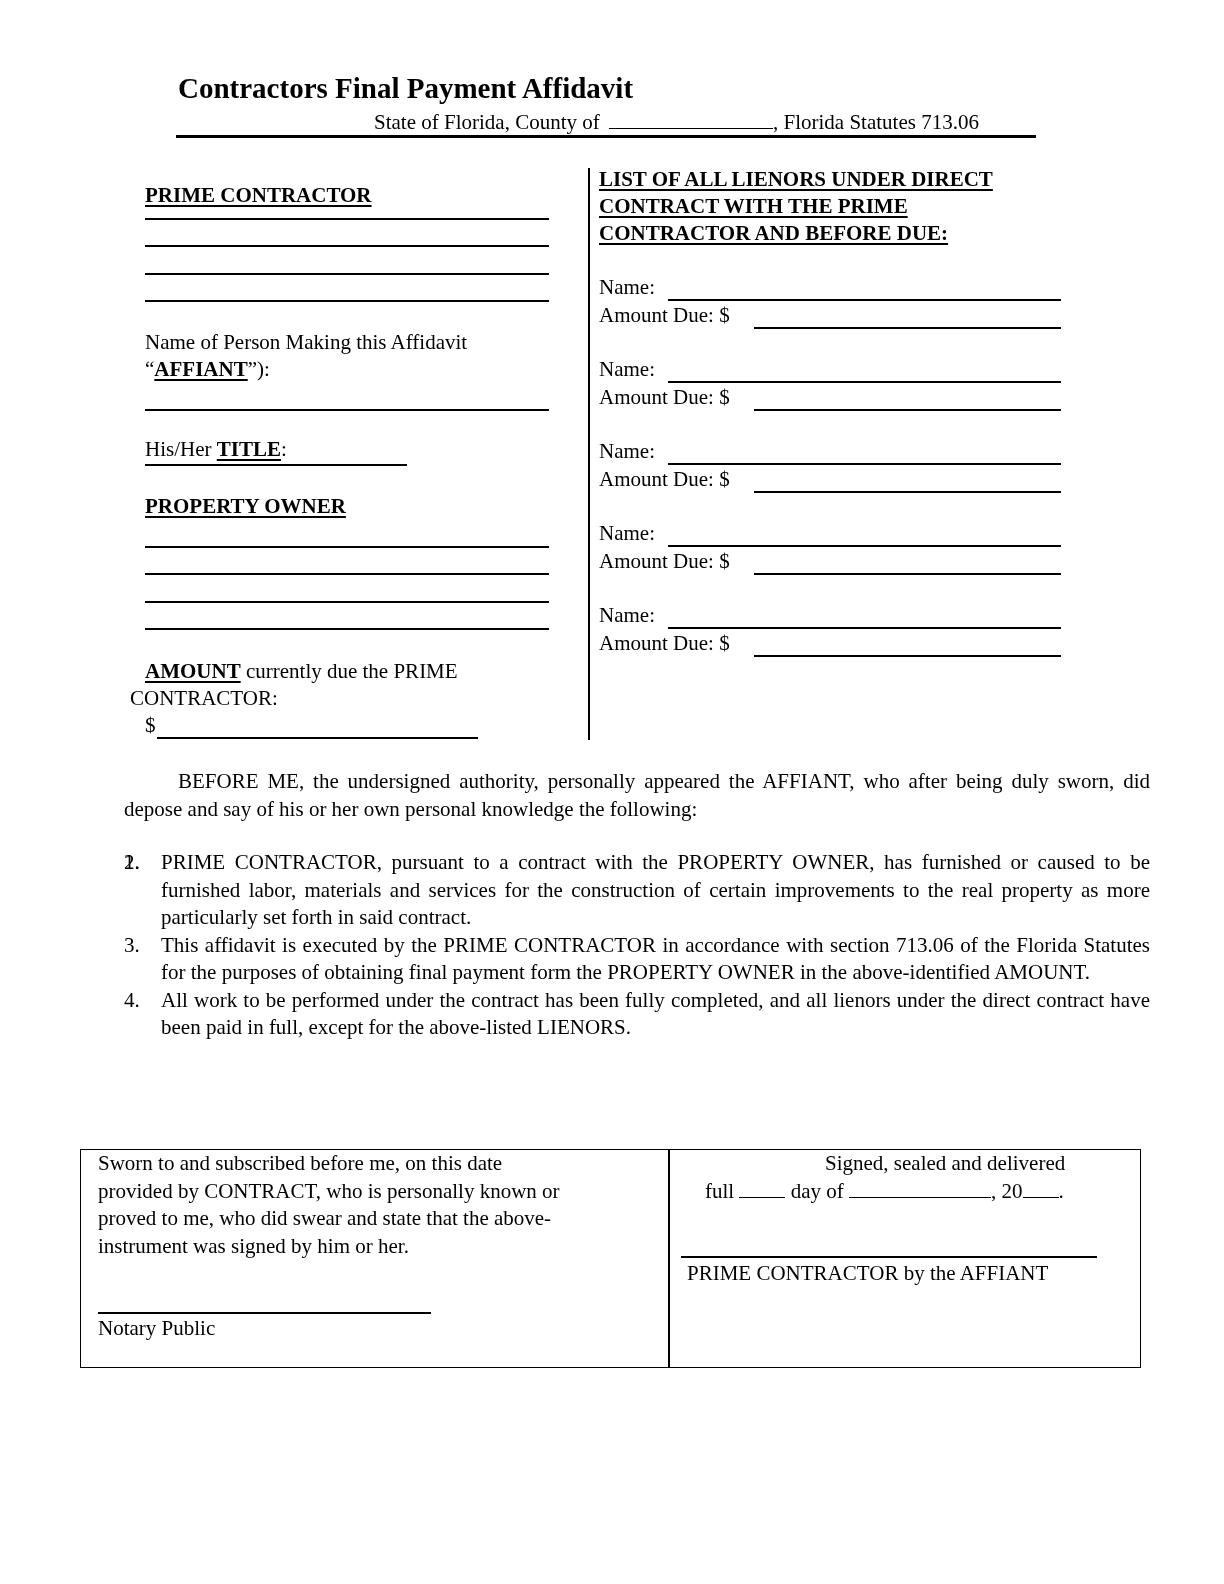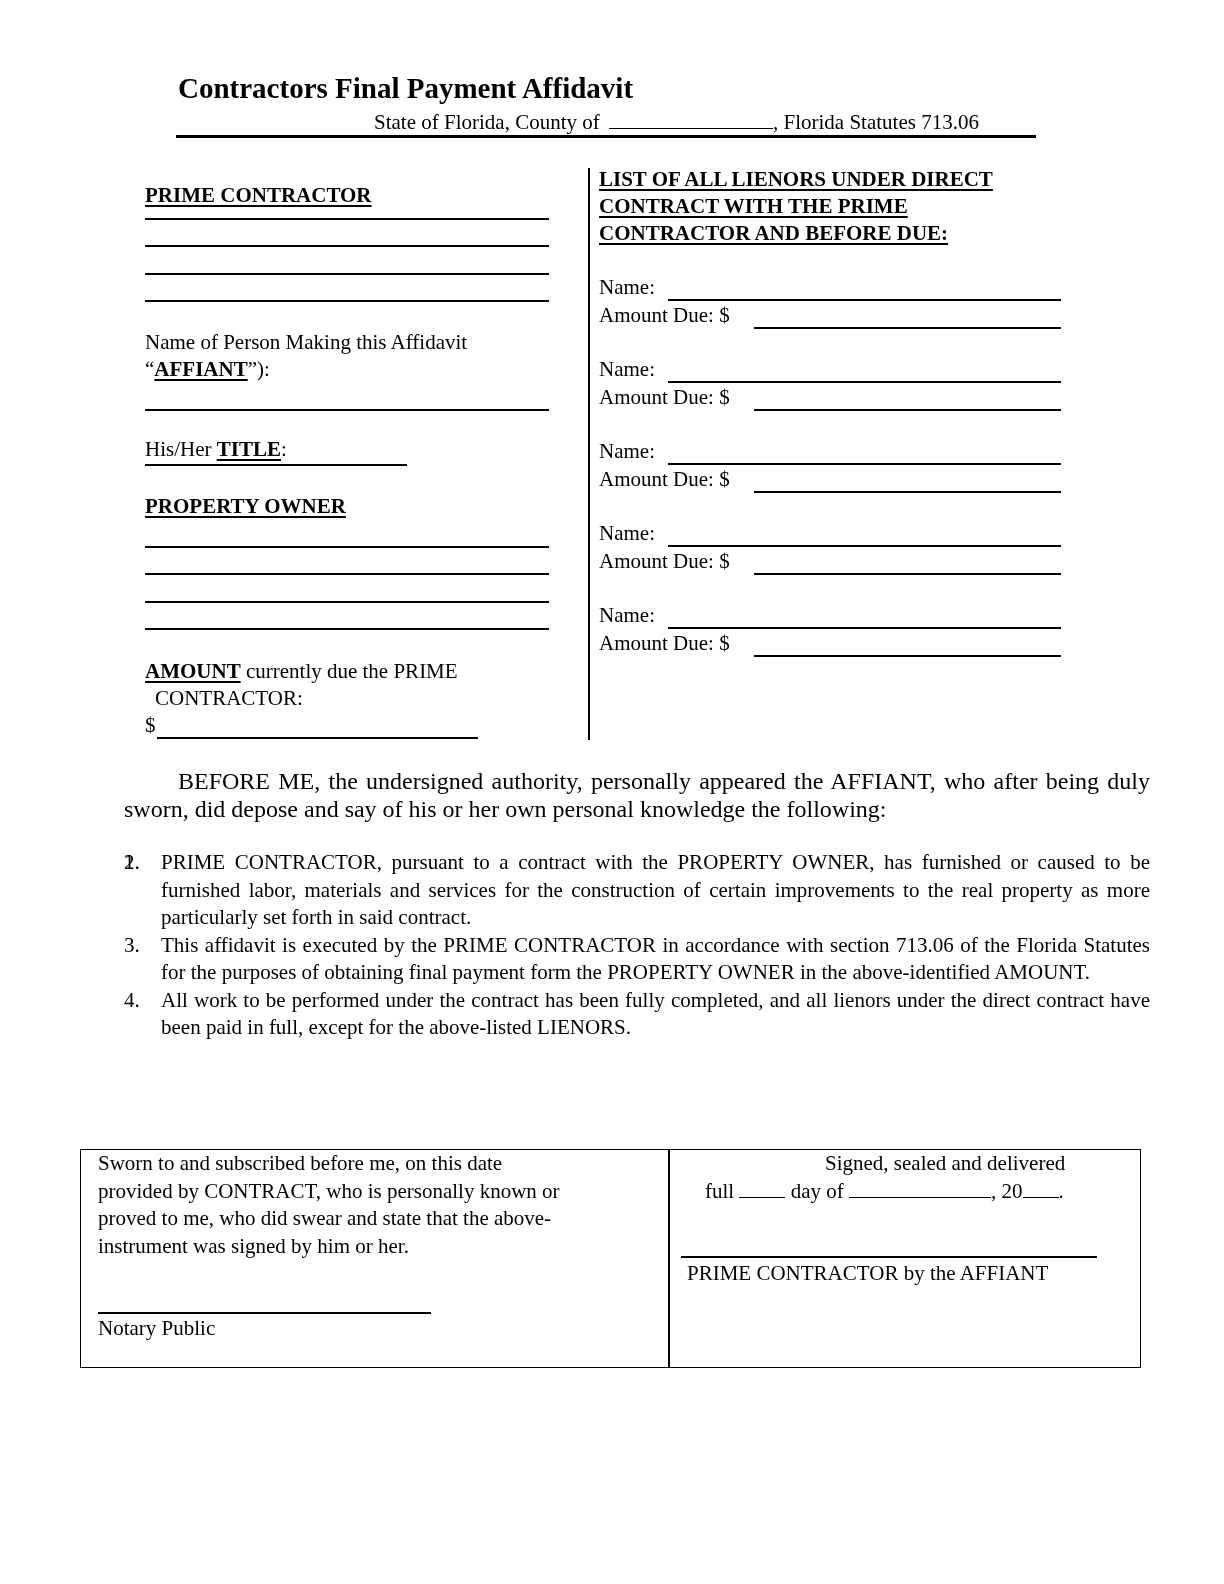--- a/index.html
+++ b/index.html
@@ -6,21 +6,21 @@
   body { width: 1224px; height: 1584px; position: relative; font-family: "Liberation Serif", serif; color: #000; }
   .abs { position: absolute; }
   .title { left: 178px; top: 72px; font-size: 29px; font-weight: bold; white-space: nowrap; }
   .subtitle { left: 374px; top: 110px; font-size: 21px; white-space: nowrap; }
   .rule-top { left: 176px; top: 135px; width: 860px; height: 3px; background: #000; }
   .t { font-size: 21px; line-height: 27px; white-space: nowrap; }
   .hdr { font-weight: bold; text-decoration: underline; text-decoration-thickness: 2px; text-underline-offset: 3px; }
   .line { height: 1.5px; background: #000; }
   .vrule { left: 588px; top: 168px; width: 1.5px; height: 572px; background: #000; }
   .blank { display: inline-block; border-bottom: 1.5px solid #000; height: 18px; vertical-align: baseline; }
-  .para { left: 124px; width: 1026px; font-size: 24px; line-height: 28px; text-align: justify; }
+  .para { left: 124px; width: 1026px; font-size: 21px; line-height: 28px; text-align: justify; }
   .list { left: 124px; width: 1026px; font-size: 21px; line-height: 27.5px; }
   .li { position: relative; padding-left: 37px; text-align: justify; }
   .li .num { position: absolute; left: 0; top: 0; }
   .sigbox { left: 80px; top: 1149px; width: 1061px; height: 219px; border: 1.5px solid #000; box-sizing: border-box; }
   .sigdiv { left: 668px; top: 1149px; width: 1.5px; height: 219px; background: #000; }
 </style>
 </head>
 <body>
 
 <div class="abs title">Contractors Final Payment Affidavit</div>
@@ -49,21 +49,21 @@
 
 <div class="abs t hdr" style="left:145px;top:493px;">PROPERTY OWNER</div>
 <div class="abs line" style="left:145px;top:546px;width:404px;"></div>
 <div class="abs line" style="left:145px;top:573px;width:404px;"></div>
 <div class="abs line" style="left:145px;top:601px;width:404px;"></div>
 <div class="abs line" style="left:145px;top:628px;width:404px;"></div>
 
 <div class="abs t" style="left:145px;top:658px;">
   <span class="hdr">AMOUNT</span><span> currently due the PRIME</span>
 </div>
-<div class="abs t" style="left:155px;top:685px;">CONTRACTOR:</div>
+<div class="abs t" style="left:130px;top:685px;">CONTRACTOR:</div>
 <div class="abs t" style="left:145px;top:712px;">$</div>
 <div class="abs line" style="left:157px;top:737px;width:321px;"></div>
 
 <div class="abs vrule"></div>
 
 <div class="abs t hdr" style="left:599px;top:166px;">LIST OF ALL LIENORS UNDER DIRECT</div>
 <div class="abs t hdr" style="left:599px;top:193px;">CONTRACT WITH THE PRIME</div>
 <div class="abs t hdr" style="left:599px;top:220px;">CONTRACTOR AND BEFORE DUE:</div>
 
 <div id="lienors">

